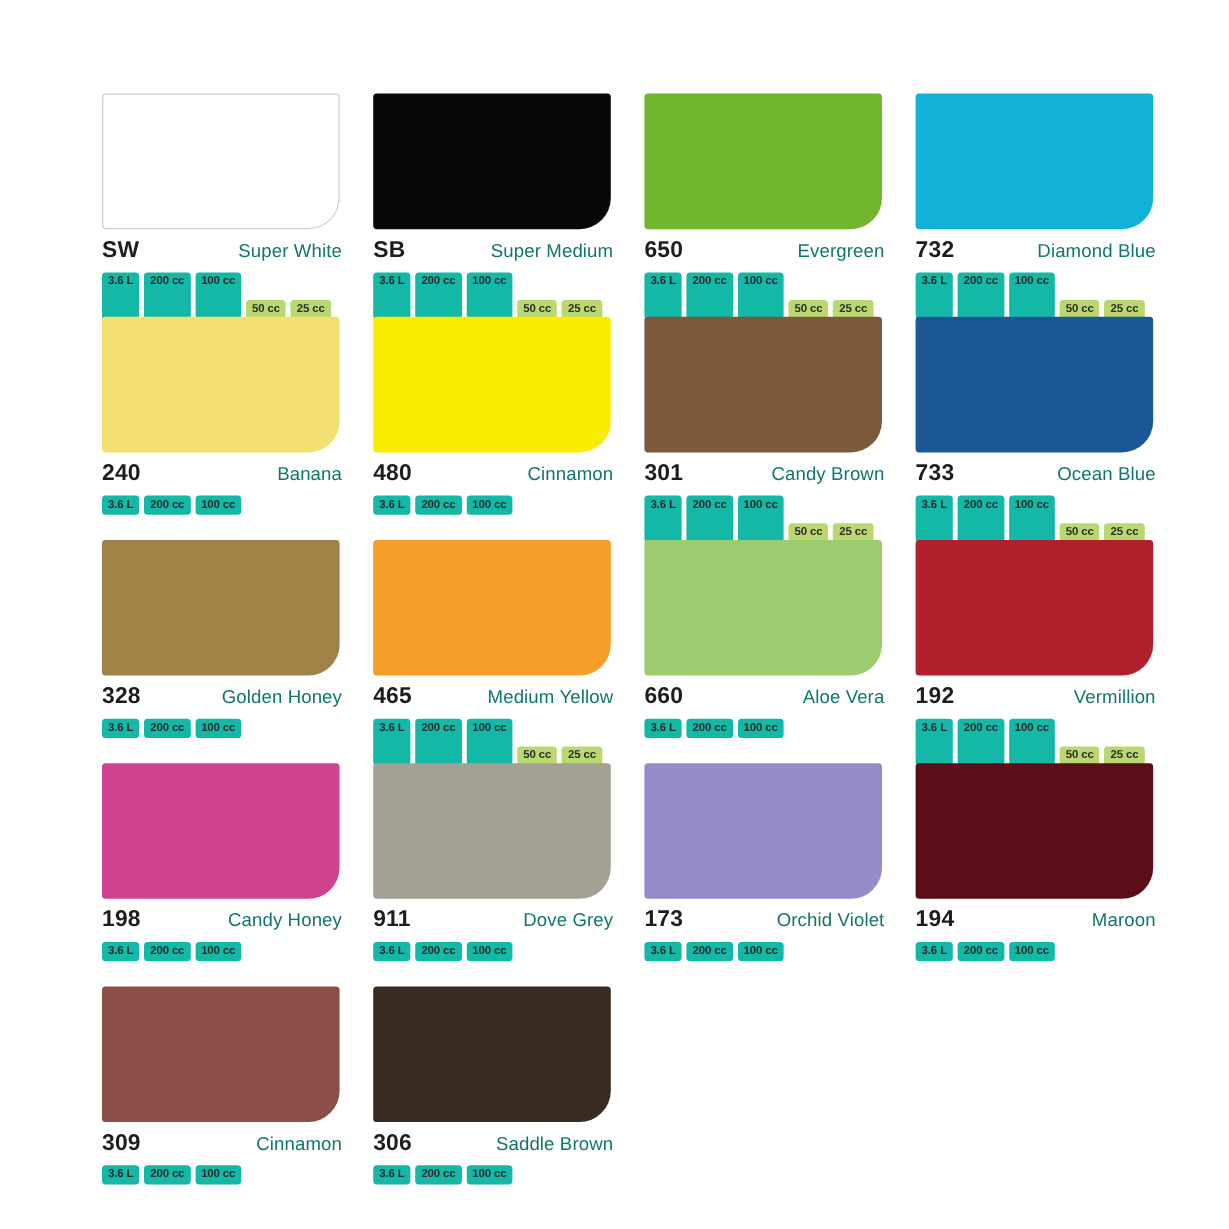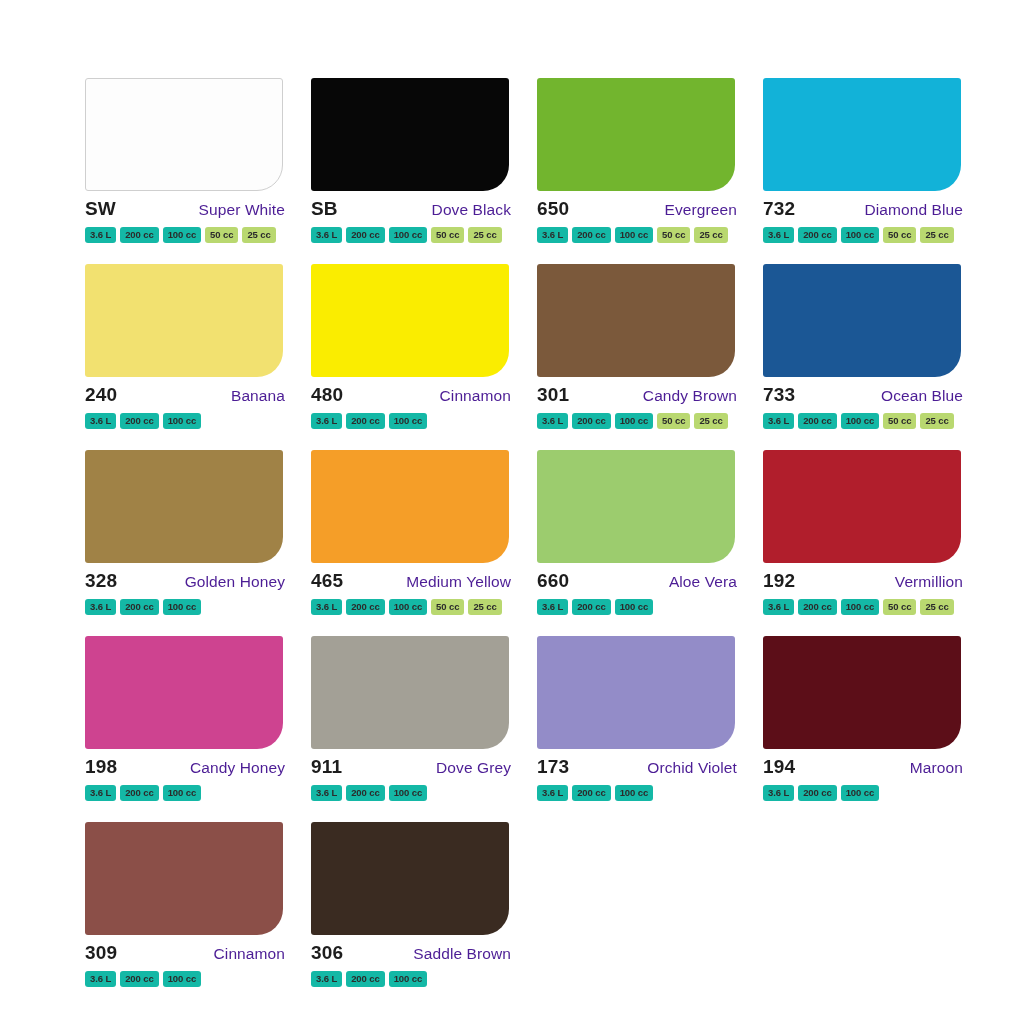--- a/index.html
+++ b/index.html
@@ -63,21 +63,21 @@
   .swatch-code {
     font-size: 19px;
     font-weight: bold;
     color: #1d1d1d;
     letter-spacing: 0.2px;
     line-height: 1;
   }
 
   .swatch-name {
     font-size: 15.5px;
-    color: #4c1d95;
+    color: #0f766e;
     line-height: 1;
     text-align: right;
     letter-spacing: 0.1px;
   }
 
   .size-badges {
     display: flex;
     gap: 4px;
     margin-top: 9px;
     padding-left: 2px;
@@ -87,21 +87,21 @@
     font-size: 9.5px;
     font-weight: bold;
     color: #2b2b2b;
     padding: 3px 5px 3px 5px;
     border-radius: 3px;
     line-height: 1;
     white-space: nowrap;
     letter-spacing: -0.1px;
   }
   .size-badge.cyan  { background: #14b8a6; }
-  .size-badge.green { background: #b9d870; }
+  .size-badge.green { background: #b9d870; margin-top: 23px; }
 </style>
 </head>
 <body>
 
 <div id="chart-root">
   <div class="swatch-grid">
       <div class="swatch-card">
         <div class="swatch-chip outlined" style="background: rgb(253, 253, 253);"></div>
         <div class="swatch-meta">
           <span class="swatch-code">SW</span>
@@ -112,21 +112,21 @@
           <span class="size-badge cyan">200 cc</span>
           <span class="size-badge cyan">100 cc</span>
           <span class="size-badge green">50 cc</span>
           <span class="size-badge green">25 cc</span>
         </div>
       </div>
       <div class="swatch-card">
         <div class="swatch-chip" style="background: rgb(7, 7, 7);"></div>
         <div class="swatch-meta">
           <span class="swatch-code">SB</span>
-          <span class="swatch-name">Dove Black</span>
+          <span class="swatch-name">Super Medium</span>
         </div>
         <div class="size-badges">
           <span class="size-badge cyan">3.6 L</span>
           <span class="size-badge cyan">200 cc</span>
           <span class="size-badge cyan">100 cc</span>
           <span class="size-badge green">50 cc</span>
           <span class="size-badge green">25 cc</span>
         </div>
       </div>
       <div class="swatch-card">

